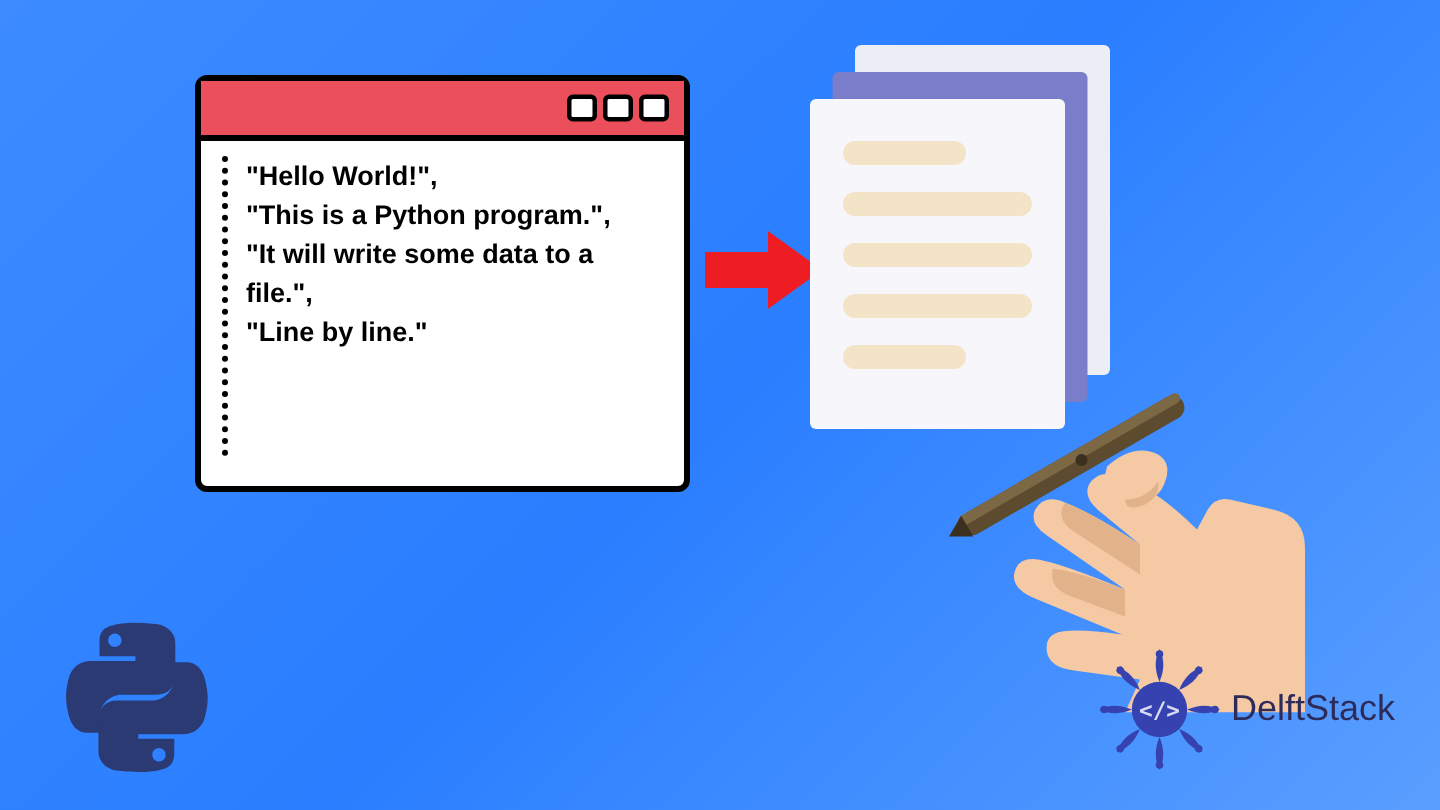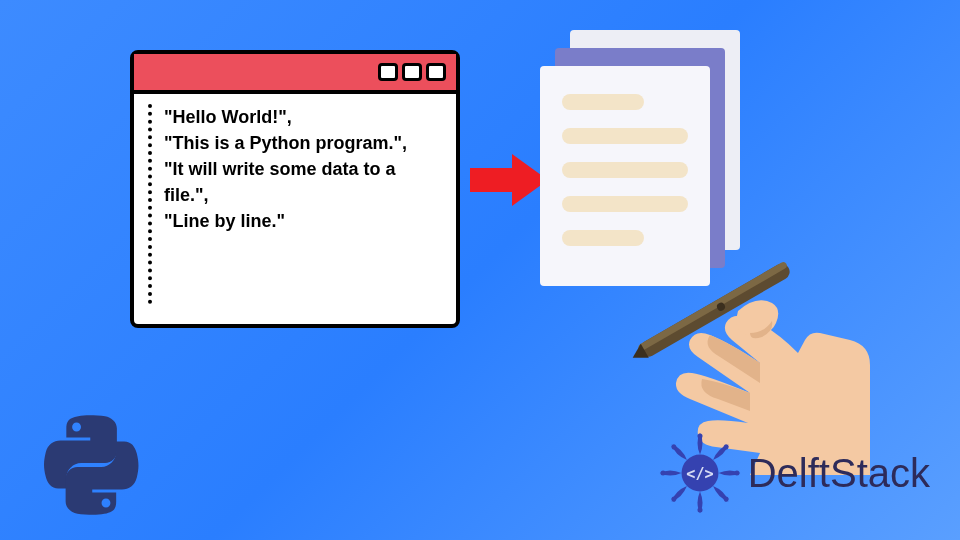--- a/index.html
+++ b/index.html
@@ -100,21 +100,21 @@
 
   .delftstack {
     position: absolute;
     right: 30px;
     bottom: 25px;
     display: flex;
     align-items: center;
     gap: 6px;
   }
   .delftstack .brand-text {
-    font-size: 40px;
+    font-size: 24px;
     font-weight: 500;
     color: #2d2b5a;
     font-family: "Segoe UI", Arial, sans-serif;
   }
 </style>
 </head>
 <body>
 
 <div class="terminal">
   <div class="titlebar">

